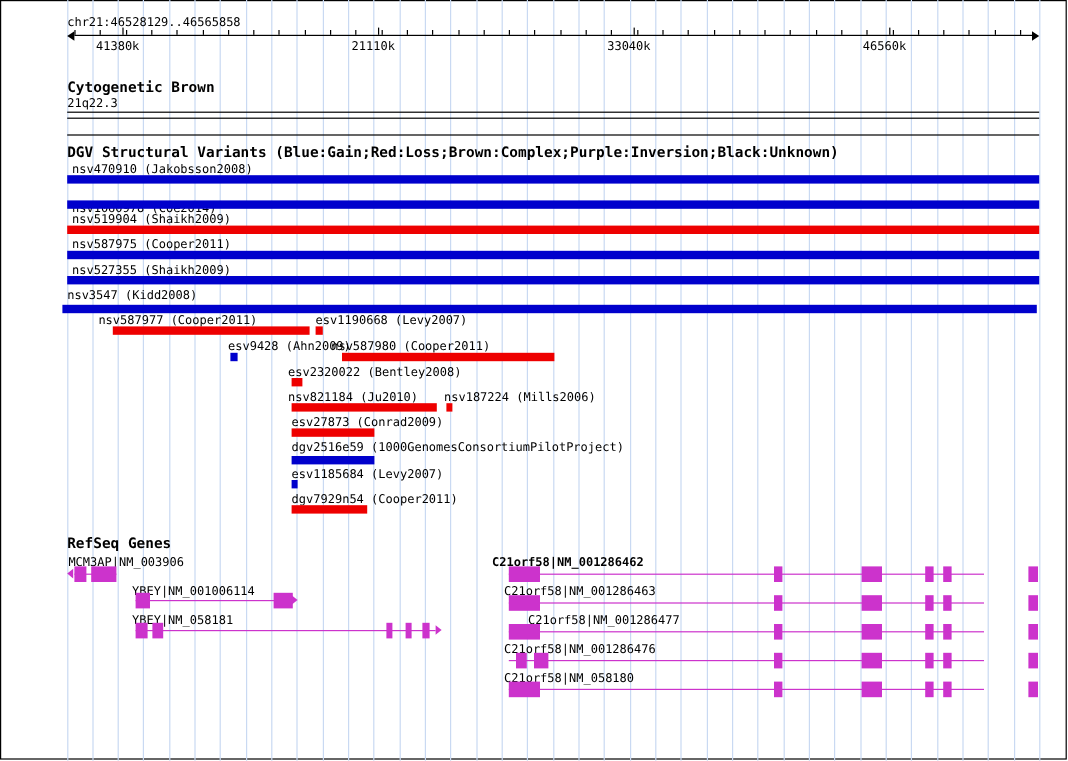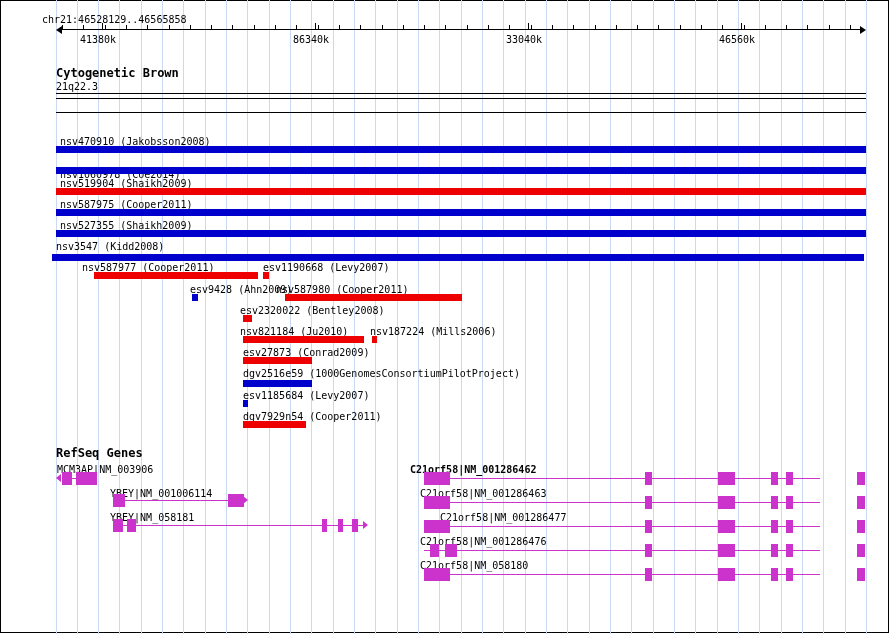--- a/index.html
+++ b/index.html
@@ -85,29 +85,29 @@
       <div class="vgrid" style="left: 717px;"></div>
       <div class="vgrid" style="left: 738px;"></div>
       <div class="vgrid" style="left: 759px;"></div>
       <div class="vgrid" style="left: 781px;"></div>
       <div class="vgrid" style="left: 802px;"></div>
       <div class="vgrid" style="left: 823px;"></div>
       <div class="vgrid" style="left: 845px;"></div>
       <div class="vgrid" style="left: 866px;"></div>
     </div>
 
-  <div class="lbl t10" style="left:42px;top:14px;text-align:center;">chr21:46528129..46565858</div>
+  <div class="lbl t10" style="left:56px;top:14px;text-align:center;">chr21:46528129..46565858</div>
   <div id="ruler-layer">
       <div class="ruler-line" style="left: 62px; top: 29px; width: 800px;"></div>
       <div class="ruler-arrow-l" style="left: 56px; top: 26px;"></div>
       <div class="ruler-arrow-r" style="left: 860px; top: 26px;"></div>
       <div class="ruler-tick" style="left: 102px; top: 23px;"></div>
       <div class="lbl t10" style="left: 80px; top: 34px;">41380k</div>
       <div class="ruler-tick" style="left: 315px; top: 23px;"></div>
-      <div class="lbl t10" style="left: 293px; top: 34px;">86340k</div>
+      <div class="lbl t10" style="left: 293px; top: 34px;">21110k</div>
       <div class="ruler-tick" style="left: 528px; top: 23px;"></div>
       <div class="lbl t10" style="left: 506px; top: 34px;">33040k</div>
       <div class="ruler-tick" style="left: 741px; top: 23px;"></div>
       <div class="lbl t10" style="left: 719px; top: 34px;">46560k</div>
       <div class="ruler-tick" style="left: 62px; top: 25px; height: 4px;"></div>
       <div class="ruler-tick" style="left: 83px; top: 25px; height: 4px;"></div>
       <div class="ruler-tick" style="left: 105px; top: 25px; height: 4px;"></div>
       <div class="ruler-tick" style="left: 126px; top: 25px; height: 4px;"></div>
       <div class="ruler-tick" style="left: 147px; top: 25px; height: 4px;"></div>
       <div class="ruler-tick" style="left: 169px; top: 25px; height: 4px;"></div>
@@ -144,20 +144,21 @@
       <div class="ruler-tick" style="left: 829px; top: 25px; height: 4px;"></div>
       <div class="ruler-tick" style="left: 850px; top: 25px; height: 4px;"></div>
     </div>
 
   <div class="lbl t12" style="left:56px;top:66px;">Cytogenetic Brown</div>
   <div class="lbl t10" style="left:56px;top:81px;">21q22.3</div>
   <div class="hline" style="top:93px;"></div>
   <div class="hline" style="top:98px;"></div>
   <div class="hline" style="top:112px;"></div>
 
+  <div class="lbl t12" style="left:56px;top:120px;">DGV Structural Variants (Blue:Gain;Red:Loss;Brown:Complex;Purple:Inversion;Black:Unknown)</div>
   <div id="dgv-layer">
       <div class="lbl t10" style="left: 60px; top: 136px;">nsv470910 (Jakobsson2008)</div>
       <div class="bar blue" style="left: 56px; top: 146px; width: 810px;"></div>
       <div class="lbl t10" style="left: 60px; top: 169px;">nsv1060978 (Coe2014)</div>
       <div class="bar blue" style="left: 56px; top: 167px; width: 810px;"></div>
       <div class="lbl t10" style="left: 60px; top: 178px;">nsv519904 (Shaikh2009)</div>
       <div class="bar red" style="left: 56px; top: 188px; width: 810px;"></div>
       <div class="lbl t10" style="left: 60px; top: 199px;">nsv587975 (Cooper2011)</div>
       <div class="bar blue" style="left: 56px; top: 209px; width: 810px;"></div>
       <div class="lbl t10" style="left: 60px; top: 220px;">nsv527355 (Shaikh2009)</div>

